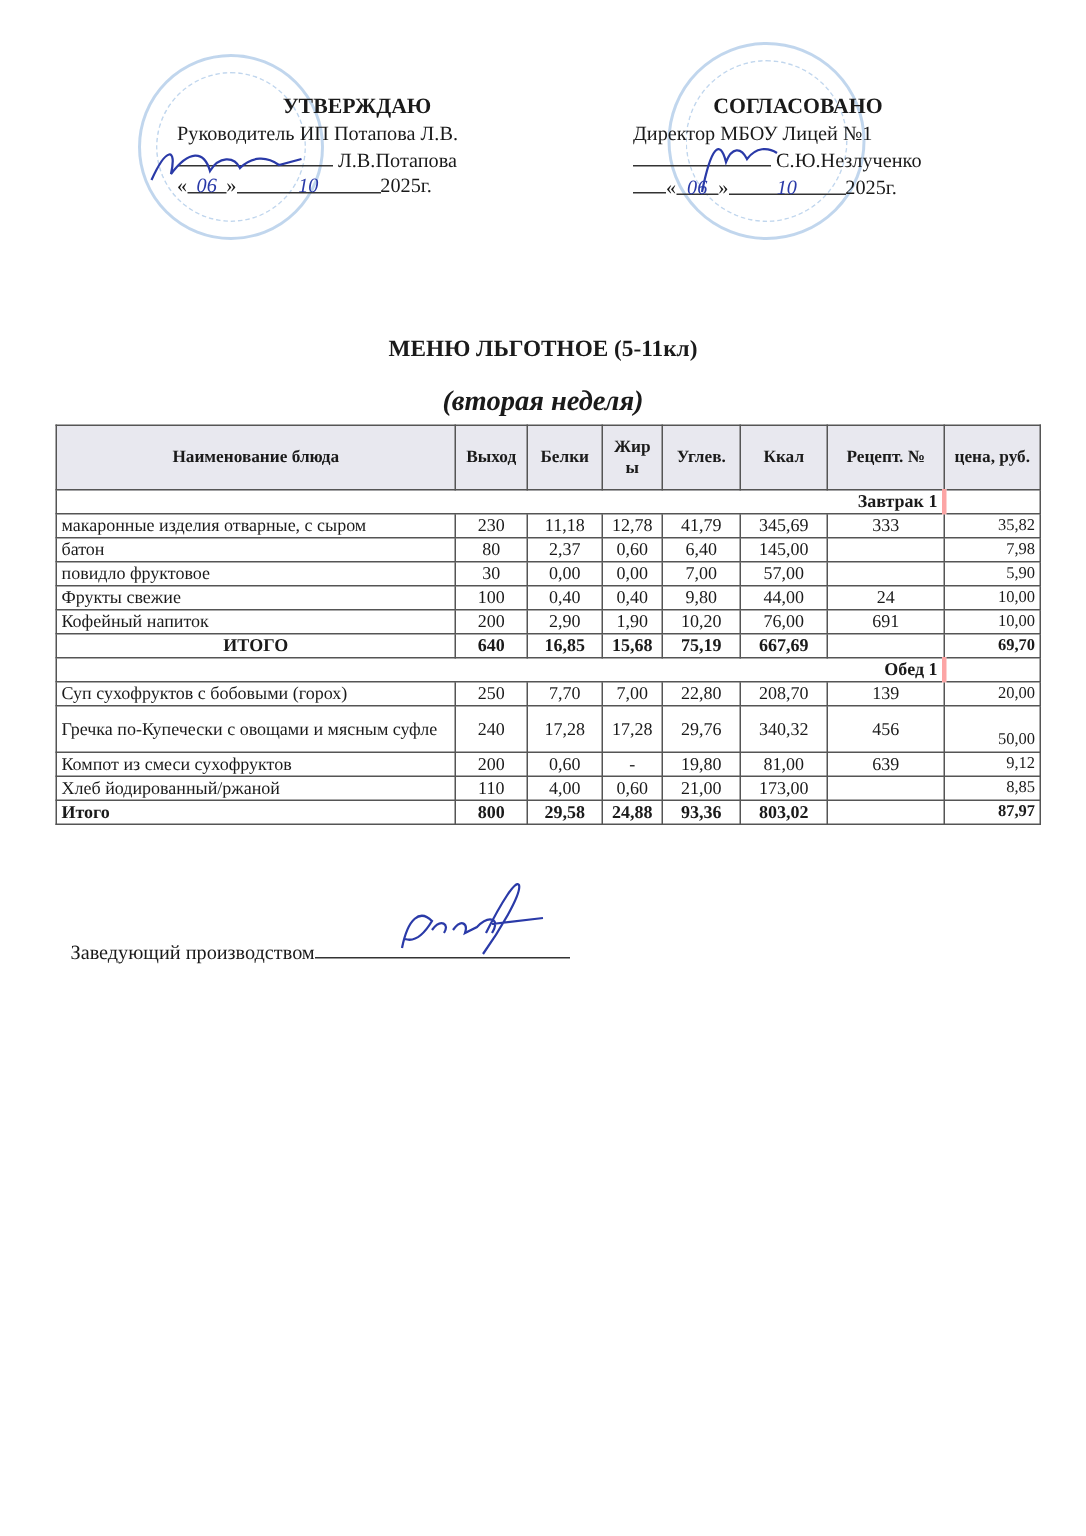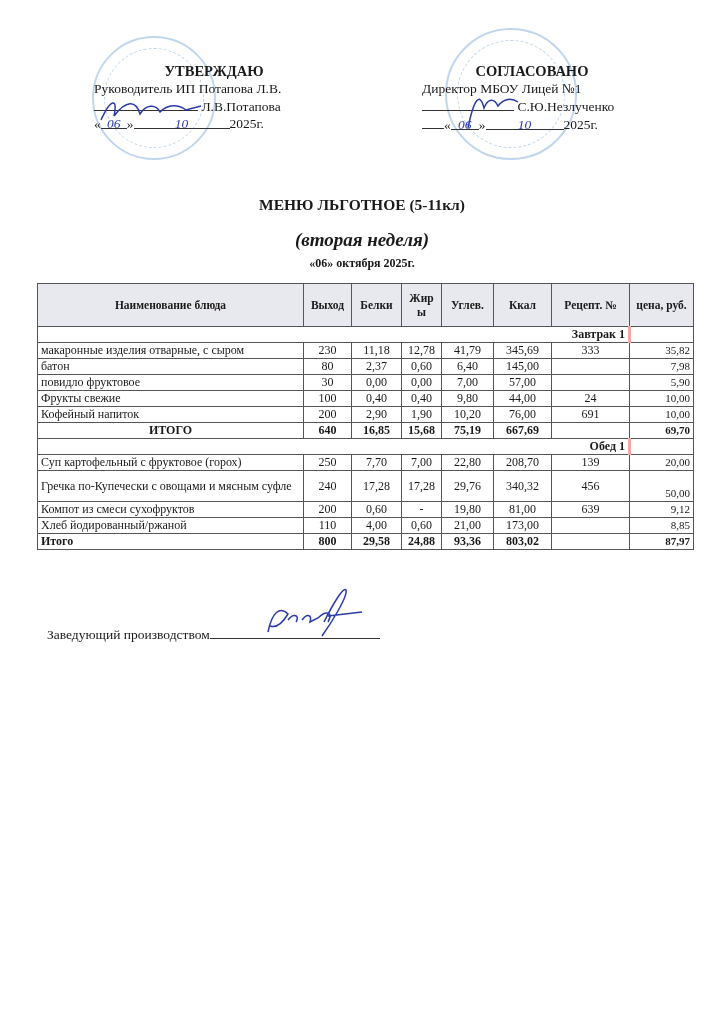--- a/index.html
+++ b/index.html
@@ -1,32 +1,32 @@
 <!DOCTYPE html>
 <html><head>
 <meta charset="utf-8">
 <style>
   html, body { margin: 0; padding: 0; background: #ffffff; }
   body { width: 724px; height: 1024px; position: relative; overflow: hidden;
          font-family: "Liberation Serif", "DejaVu Serif", serif; color: #1a1a1a; }
 
   .approval { position: absolute; top: 63px; font-size: 13.5px; line-height: 17px; }
   .approval .title { font-weight: bold; font-size: 14.5px; text-align: center; }
-  .approval-left { left: 94px; width: 240px; }
+  .approval-left { left: 94px; width: 240px; padding-left: 24px; }
   .approval-right { left: 422px; width: 220px; }
   .stamp { position: absolute; border: 2px solid #8fb6e0; border-radius: 50%;
            opacity: 0.55; pointer-events: none; }
   .stamp::after { content: ""; position: absolute; inset: 10px; border: 1px dashed #8fb6e0; border-radius: 50%; }
   .stamp-left { left: 92px; top: 36px; width: 120px; height: 120px; }
   .stamp-right { left: 445px; top: 28px; width: 128px; height: 128px; }
   .sig { position: absolute; pointer-events: none; }
   .line-row { white-space: nowrap; }
   .ul { display: inline-block; border-bottom: 1px solid #333; height: 13px; vertical-align: baseline; }
 
-  .heading { position: absolute; left: 0; width: 724px; text-align: center; font-weight: bold; }
+  .heading { position: absolute; left: 0; width: 724px; text-align: center; font-weight: bold; margin-top: 28px; }
   .h1 { top: 196px; font-size: 15.5px; }
   .h2 { top: 229px; font-size: 19px; font-style: italic; }
   .h3 { top: 256px; font-size: 12px; }
 
   table.menu { position: absolute; left: 37px; top: 283px; width: 656px;
                border-collapse: collapse; font-size: 12px; table-layout: fixed; }
   table.menu td, table.menu th { border: 1px solid #555; padding: 0 3px; height: 15px; line-height: 15px; }
   table.menu th { background: #e8e8ef; font-weight: bold; font-size: 11.5px; text-align: center; height: 42px; line-height: 14px; }
   table.menu td.num { text-align: center; }
   table.menu td.price { text-align: right; font-family: Liberation Serif, serif; font-size: 11px; }
@@ -169,21 +169,21 @@
         <td class="num">75,19</td>
         <td class="num">667,69</td>
         <td class="num"></td>
         <td class="price">69,70</td>
       </tr>
       <tr>
         <td colspan="7" class="section">Обед 1</td>
         <td></td>
       </tr>
       <tr>
-        <td>Суп картофельный с фруктовое (горох)</td>
+        <td>Суп сухофруктов с бобовыми (горох)</td>
         <td class="num">250</td>
         <td class="num">7,70</td>
         <td class="num">7,00</td>
         <td class="num">22,80</td>
         <td class="num">208,70</td>
         <td class="num">139</td>
         <td class="price">20,00</td>
       </tr>
       <tr class="tall">
         <td>Гречка по-Купечески с овощами и мясным суфле</td>

